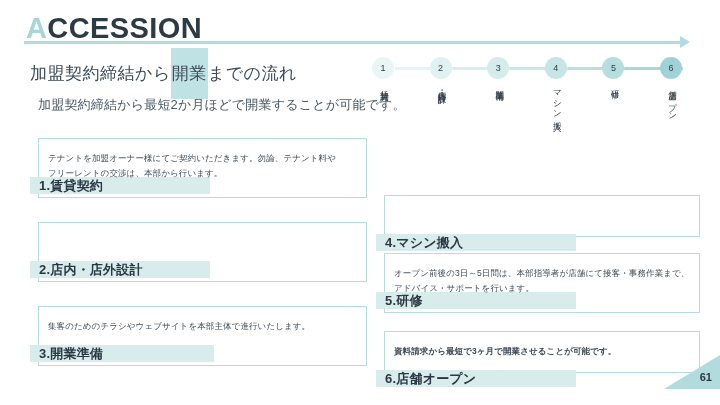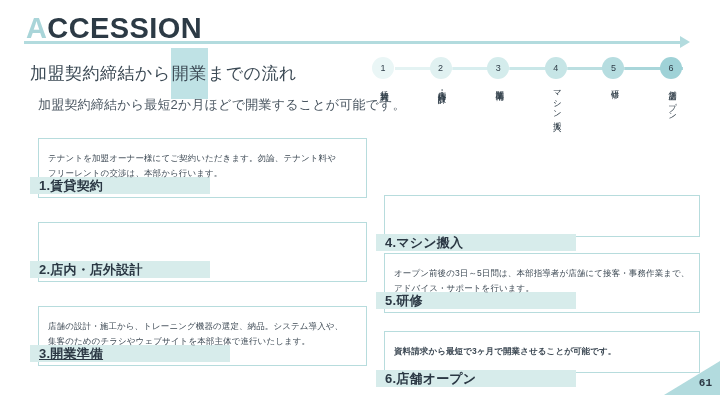--- a/index.html
+++ b/index.html
@@ -172,25 +172,24 @@
     color: #3e4a55;
     letter-spacing: 0.1px;
     z-index: 3;
   }
   .card-text p { margin: 0; }
 
   
   .pagenum-wrap {
     position: absolute;
     right: 0;
-    bottom: 10px;
+    bottom: 16px;
     width: 56px;
     height: 34px;
     overflow: hidden;
-    font-family: Liberation Mono, monospace;
   }
   .pagenum-tri {
     position: absolute;
     right: 0;
     bottom: 0;
     width: 0;
     height: 0;
     border-bottom: 34px solid #b2dbde;
     border-left: 56px solid transparent;
   }
@@ -249,23 +248,22 @@
           <p>テナントを加盟オーナー様にてご契約いただきます。勿論、テナント料や</p>
           <p>フリーレントの交渉は、本部から行います。</p>
         </div>
       </div>
       <div class="card" style="left: 30px; top: 213px; width: 337px; height: 70px;">
         <div class="card-body" style="left: 8px; width: 329px; height: 60px;"></div>
         <div class="card-head" style="width: 180px;">2.店内・店外設計</div>
       </div>
       <div class="card" style="left: 30px; top: 297px; width: 337px; height: 70px;">
         <div class="card-body" style="left: 8px; width: 329px; height: 60px;"></div>
-        <div class="card-head" style="width: 200px; text-decoration: underline;">3.開業準備</div>
+        <div class="card-head" style="width: 184px;">3.開業準備</div>
         <div class="card-text" style="left: 18px; width: 309px;">
-          <p>店舗の設計・施工から、トレーニング機器の選定、納品。システム導入や、</p>
           <p>集客のためのチラシやウェブサイトを本部主体で進行いたします。</p>
         </div>
       </div>
       <div class="card" style="left: 376px; top: 186px; width: 324px; height: 52px;">
         <div class="card-body" style="left: 8px; width: 316px; height: 42px;"></div>
         <div class="card-head" style="width: 200px;">4.マシン搬入</div>
       </div>
       <div class="card" style="left: 376px; top: 244px; width: 324px; height: 70px;">
         <div class="card-body" style="left: 8px; width: 316px; height: 60px;"></div>
         <div class="card-head" style="width: 200px;">5.研修</div>

